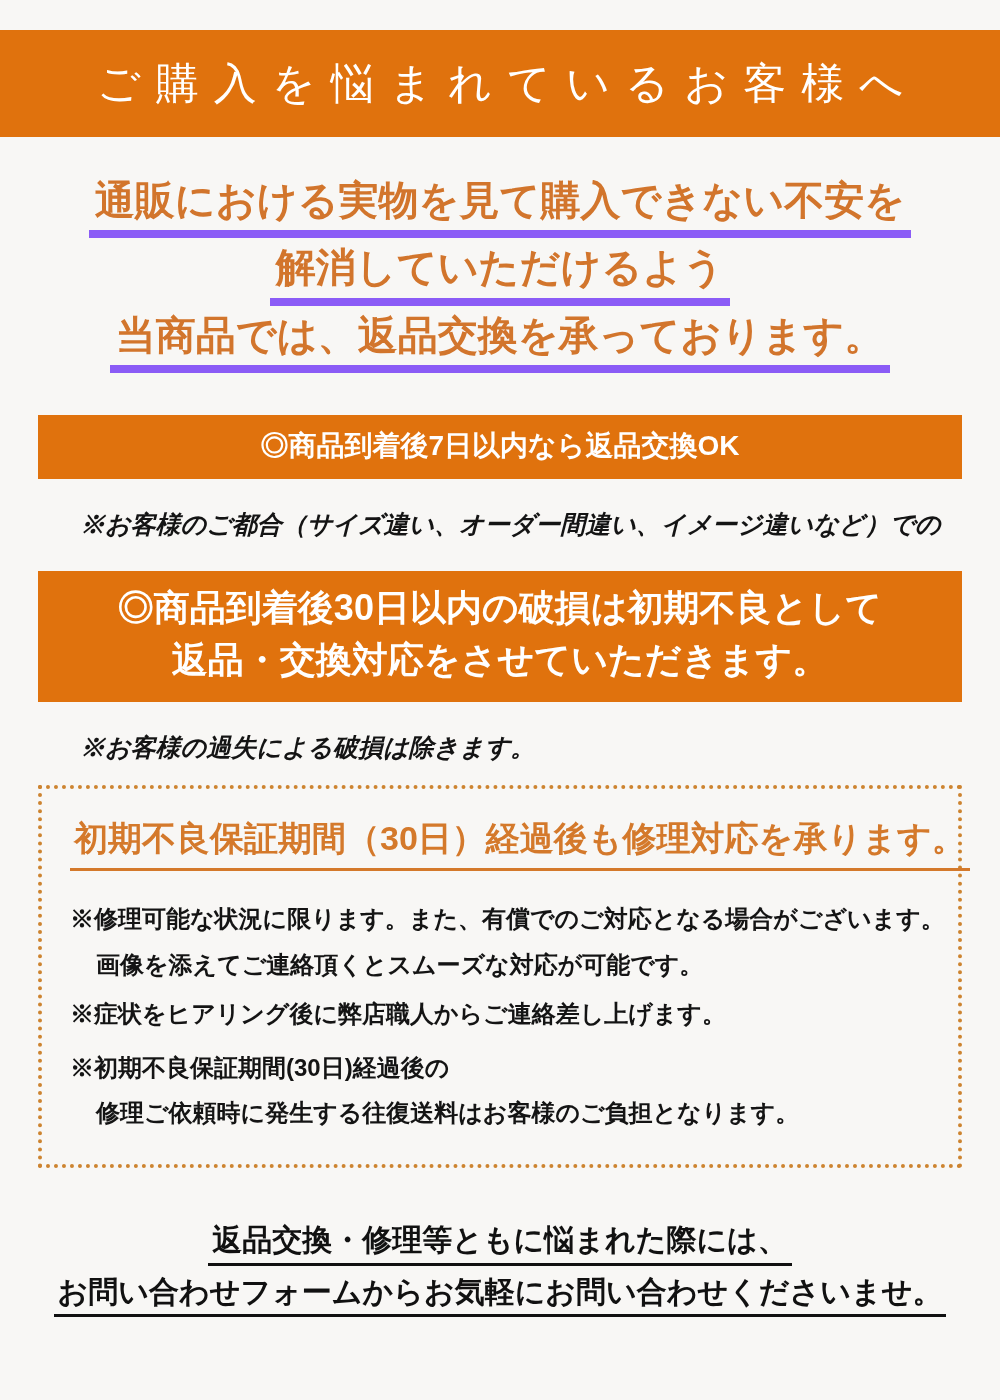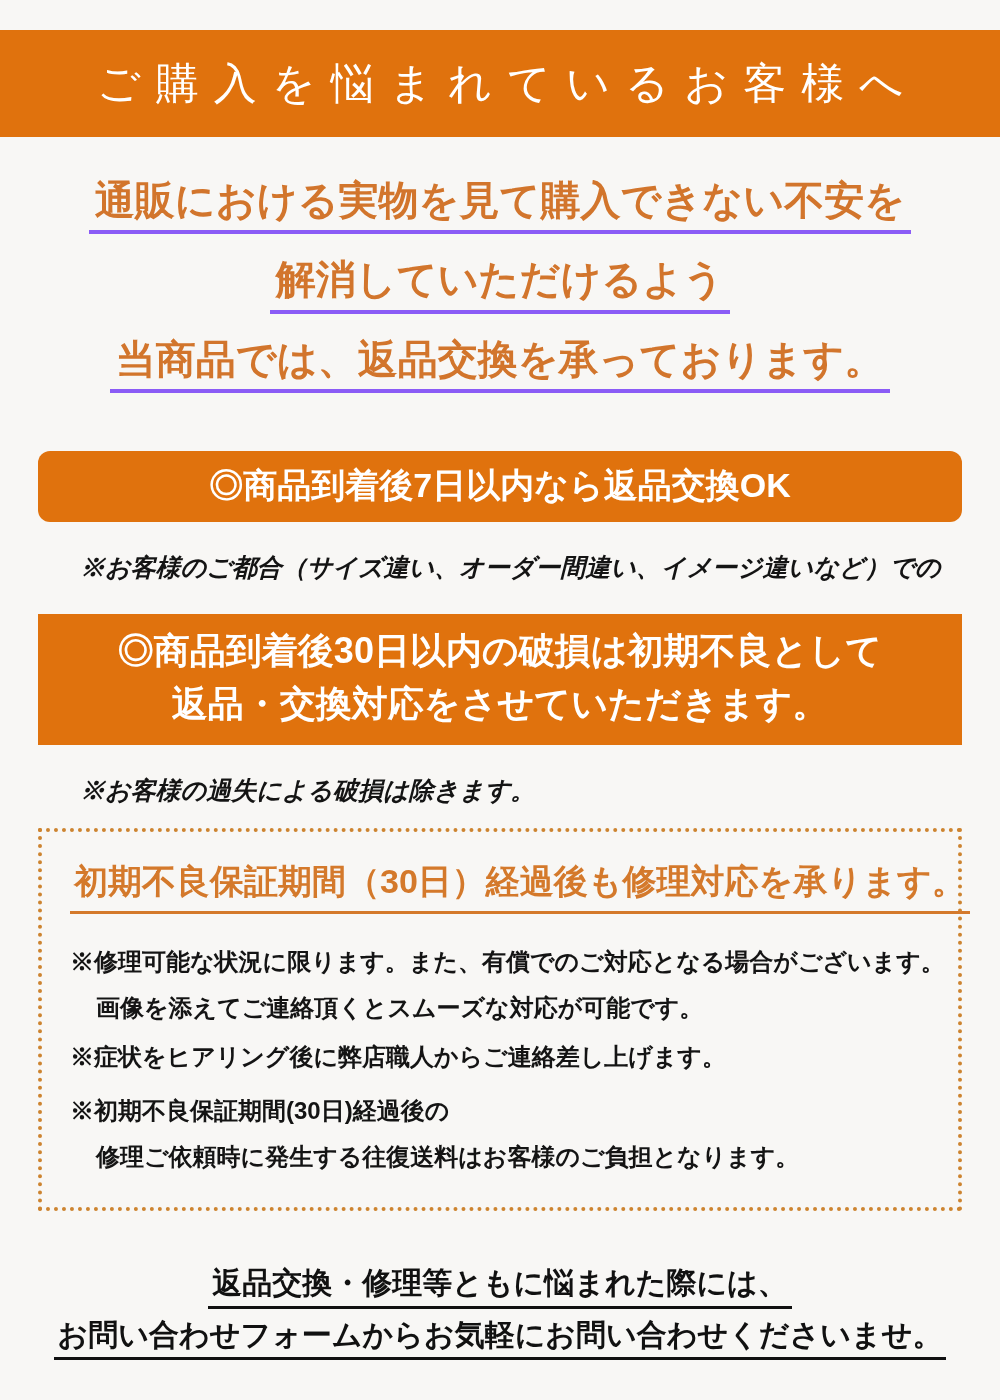--- a/index.html
+++ b/index.html
@@ -23,32 +23,32 @@
     letter-spacing:0.35em;text-indent:0.35em;
     white-space:nowrap;
   }
 
   
   .intro{margin-top:36px;text-align:center;}
   .intro-line{line-height:1.36;}
   .intro-line .u{
     display:inline-block;
     color:#d2752c;font-size:40px;font-weight:800;
-    border-bottom:4px solid #8b5cf6;
-    padding:0 6px 3px 6px;margin-bottom:18px;
+    border-bottom:8px solid #8b5cf6;
+    padding:0 6px 3px 6px;margin-bottom:2px;
     white-space:nowrap;
   }
 
   
   .banner{
     margin:40px 38px 0 38px;
     background:#e0720d;color:#ffffff;
     text-align:center;font-weight:800;
   }
-  .banner-7{font-size:34px;padding:14px 0 16px 0;line-height:1.2;border-radius:12px;}
+  .banner-7{font-size:28px;padding:14px 0 16px 0;line-height:1.2;}
   .banner-30{font-size:36px;padding:11px 0 15px 0;line-height:1.45;margin-top:28px;}
   .banner-line{white-space:nowrap;}
 
   
   .note{margin:27px 20px 0 80px;color:#141414;font-weight:700;}
   .note-line{font-size:25px;line-height:1.5;white-space:nowrap;font-style:italic;}
   .note-line.cont{padding-left:25px;}
 
   
   .repair-box{

